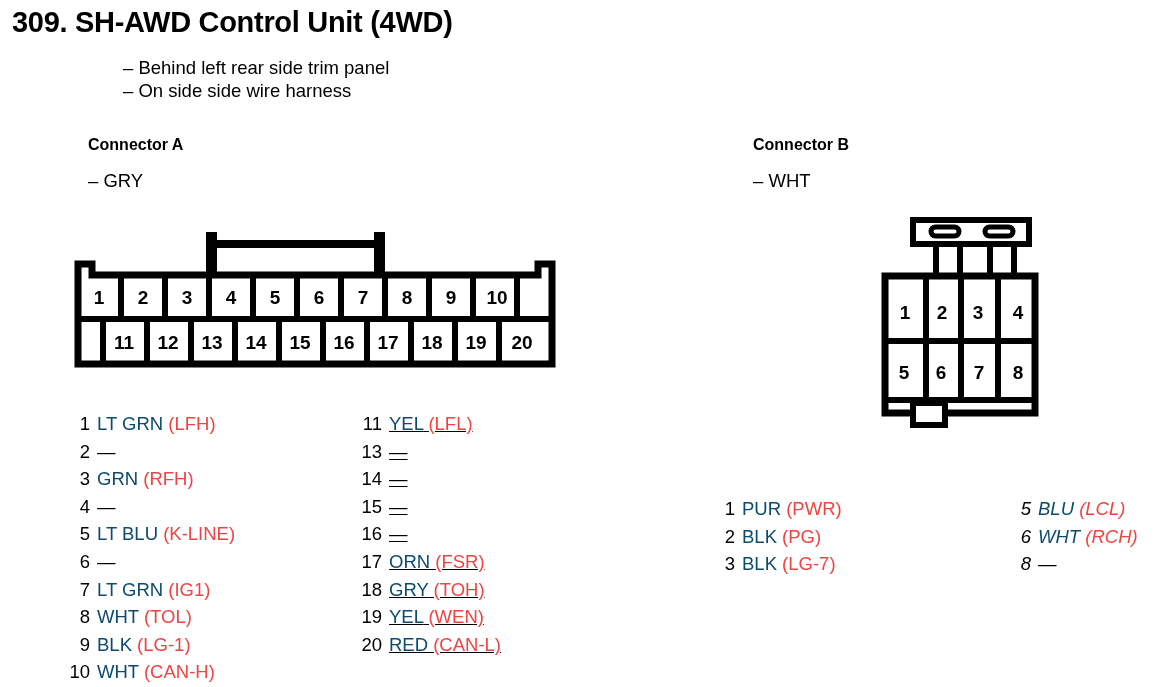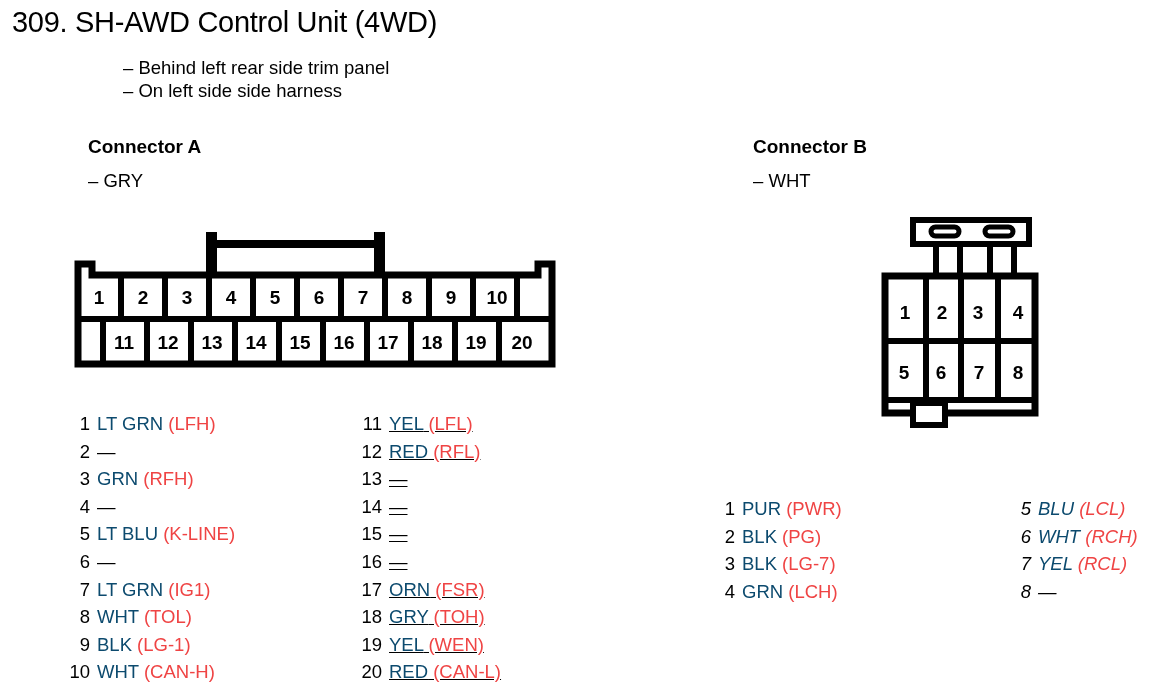--- a/index.html
+++ b/index.html
@@ -13,38 +13,38 @@
     position: relative;
     overflow: hidden;
   }
 
   
   .page-title {
     position: absolute;
     left: 12px;
     top: 6px;
     font-size: 29px;
-    font-weight: normal;
+    font-weight: bold;
     letter-spacing: -0.3px;
     white-space: nowrap;
   }
   .notes {
     position: absolute;
     left: 88px;
     top: 56px;
     font-size: 18.5px;
     line-height: 23px;
     margin-left: 35px;
   }
   .notes div { white-space: nowrap; }
 
   
   .conn-heading {
     position: absolute;
-    font-size: 19px;
+    font-size: 16px;
     font-weight: bold;
     white-space: nowrap;
   }
   .conn-sub {
     position: absolute;
     font-size: 18.5px;
     white-space: nowrap;
   }
 
   
@@ -86,21 +86,21 @@
   #listB2 { left: 1018px; top: 495px; font-style: italic; }
   #listB1 .pin-num, #listB2 .pin-num { width: 13px; }
 </style>
 </head>
 <body>
 
 <div class="page-title">309. SH-AWD Control Unit (4WD)</div>
 
 <div class="notes">
   <div>– Behind left rear side trim panel</div>
-  <div>– On left side side harness</div>
+  <div>– On side side wire harness</div>
 </div>
 
 <div class="conn-heading" style="left:88px; top:136px;">Connector A</div>
 <div class="conn-sub" style="left:88px; top:170px;">– GRY</div>
 
 <svg id="connA-drawing" viewBox="0 0 490 140">
 
   <g fill="#000">
     <rect x="136" y="4" width="11" height="44"></rect>
     <rect x="304" y="4" width="11" height="44"></rect>
@@ -228,34 +228,31 @@
     <div class="pinrow"><span class="pin-num">4</span><span class="pin-dash">—</span></div>
     <div class="pinrow"><span class="pin-num">5</span><span class="pin-color">LT BLU</span><span class="pin-sig"> (K-LINE)</span></div>
     <div class="pinrow"><span class="pin-num">6</span><span class="pin-dash">—</span></div>
     <div class="pinrow"><span class="pin-num">7</span><span class="pin-color">LT GRN</span><span class="pin-sig"> (IG1)</span></div>
     <div class="pinrow"><span class="pin-num">8</span><span class="pin-color">WHT</span><span class="pin-sig"> (TOL)</span></div>
     <div class="pinrow"><span class="pin-num">9</span><span class="pin-color">BLK</span><span class="pin-sig"> (LG-1)</span></div>
     <div class="pinrow"><span class="pin-num">10</span><span class="pin-color">WHT</span><span class="pin-sig"> (CAN-H)</span></div>
   </div>
 <div class="pinlist" id="listA2">
     <div class="pinrow"><span class="pin-num">11</span><span class="pin-color">YEL</span><span class="pin-sig"> (LFL)</span></div>
-    <div class="pinrow"><span class="pin-num">12</span><span class="pin-color">RED</span><span class="pin-sig"> (RFL)</span></div>
     <div class="pinrow"><span class="pin-num">13</span><span class="pin-dash">—</span></div>
     <div class="pinrow"><span class="pin-num">14</span><span class="pin-dash">—</span></div>
     <div class="pinrow"><span class="pin-num">15</span><span class="pin-dash">—</span></div>
     <div class="pinrow"><span class="pin-num">16</span><span class="pin-dash">—</span></div>
     <div class="pinrow"><span class="pin-num">17</span><span class="pin-color">ORN</span><span class="pin-sig"> (FSR)</span></div>
     <div class="pinrow"><span class="pin-num">18</span><span class="pin-color">GRY</span><span class="pin-sig"> (TOH)</span></div>
     <div class="pinrow"><span class="pin-num">19</span><span class="pin-color">YEL</span><span class="pin-sig"> (WEN)</span></div>
     <div class="pinrow"><span class="pin-num">20</span><span class="pin-color">RED</span><span class="pin-sig"> (CAN-L)</span></div>
   </div>
 <div class="pinlist" id="listB1">
     <div class="pinrow"><span class="pin-num">1</span><span class="pin-color">PUR</span><span class="pin-sig"> (PWR)</span></div>
     <div class="pinrow"><span class="pin-num">2</span><span class="pin-color">BLK</span><span class="pin-sig"> (PG)</span></div>
     <div class="pinrow"><span class="pin-num">3</span><span class="pin-color">BLK</span><span class="pin-sig"> (LG-7)</span></div>
-    <div class="pinrow"><span class="pin-num">4</span><span class="pin-color">GRN</span><span class="pin-sig"> (LCH)</span></div>
   </div>
 <div class="pinlist" id="listB2">
     <div class="pinrow"><span class="pin-num">5</span><span class="pin-color">BLU</span><span class="pin-sig"> (LCL)</span></div>
     <div class="pinrow"><span class="pin-num">6</span><span class="pin-color">WHT</span><span class="pin-sig"> (RCH)</span></div>
-    <div class="pinrow"><span class="pin-num">7</span><span class="pin-color">YEL</span><span class="pin-sig"> (RCL)</span></div>
     <div class="pinrow"><span class="pin-num">8</span><span class="pin-dash">—</span></div>
   </div>
 
 </body></html>

